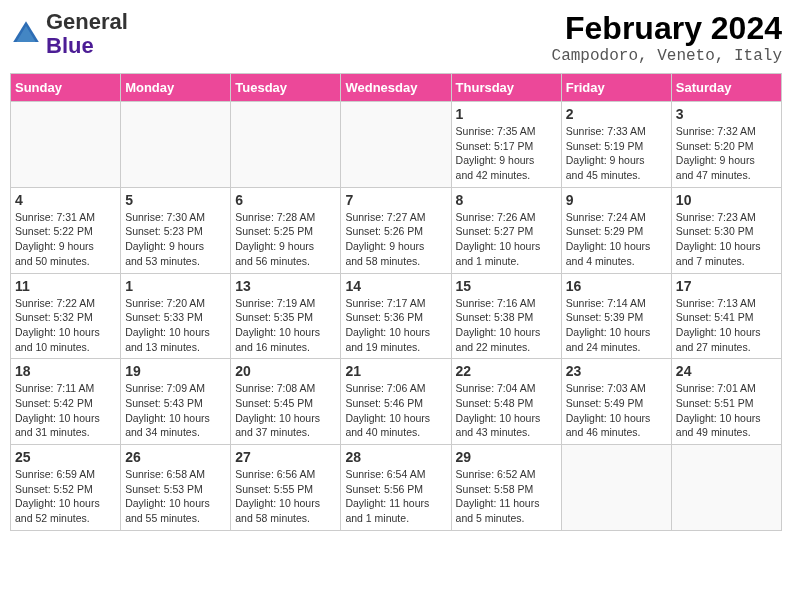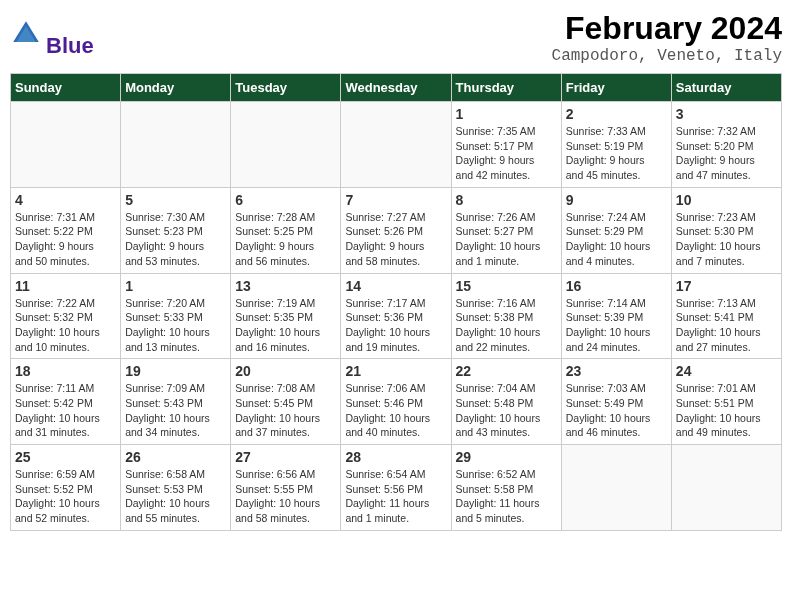--- a/index.html
+++ b/index.html
@@ -44,21 +44,21 @@
       font-size: 16px;
       color: #555;
       font-family: Liberation Mono, monospace;
     }
     .calendar {
       width: 100%;
       border-collapse: collapse;
       font-size: 11px;
     }
     .calendar th {
-      background: #14532d;
+      background: #ec4899;
       color: #fff;
       padding: 6px 4px;
       text-align: left;
       font-size: 13px;
       font-weight: bold;
       border: 1px solid #ccc;
     }
     .calendar td {
       border: 1px solid #ccc;
       vertical-align: top;
@@ -85,21 +85,21 @@
 </head>
 <body>
 
 <div class="header">
   <div class="logo">
     <svg class="logo-icon" viewBox="0 0 40 40">
       <polygon points="20,4 36,30 4,30" fill="#2d6db5"></polygon>
       <polygon points="20,10 32,30 8,30" fill="#5a9fd4" opacity="0.5"></polygon>
     </svg>
     <div class="logo-text">
-      <br>
+      <span class="logo-general">General</span><br>
       <span class="logo-blue">Blue</span>
     </div>
   </div>
   <div class="title-area">
     <div class="month-title">February 2024</div>
     <div class="location">Campodoro, Veneto, Italy</div>
   </div>
 </div>
 
 <table class="calendar">

